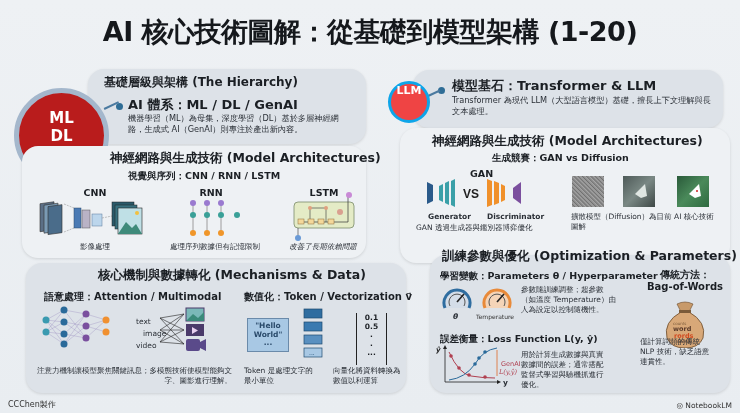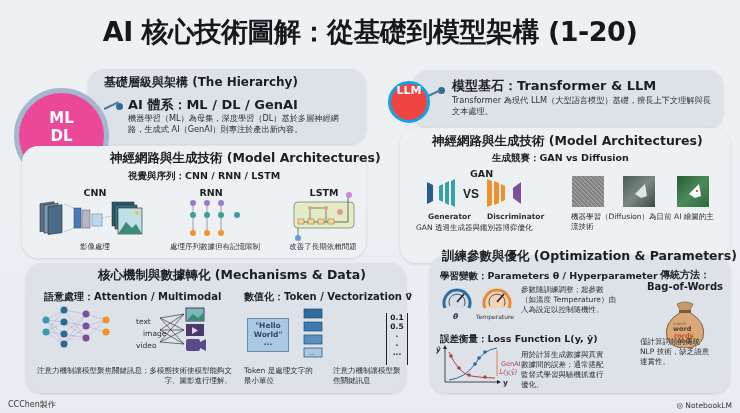--- a/index.html
+++ b/index.html
@@ -20,21 +20,21 @@
   }
   .panel-white { background: #f4f6f8; }
   .h2 { font-weight: bold; font-size: 12.5px; color: #1b1f24; white-space: nowrap; }
   .h3 { font-weight: bold; font-size: 11px; color: #1b1f24; white-space: nowrap; }
   .small { font-size: 8.2px; color: #2a2f36; line-height: 1.3; }
   .tiny { font-size: 7.5px; color: #2a2f36; }
   .abs { position: absolute; }
 
   .circle-big {
     position: absolute; left: 14px; top: 88px; width: 95px; height: 95px; border-radius: 50%;
-    background: #ec4899; border: 5px solid #a4b7cc;
+    background: #b91c1c; border: 5px solid #a4b7cc;
     display: flex; flex-direction: column; align-items: center; justify-content: center;
     color: #fff; font-weight: bold; font-size: 15px; line-height: 1.2; text-align: center;
   }
   .circle-llm {
     position: absolute; left: 388px; top: 81px; width: 42px; height: 42px; border-radius: 50%;
     background: #ef4444; border: 3px solid #0ea5e9;
     display: flex; align-items: flex-start; justify-content: center;
     color: #fff; font-weight: bold; font-size: 11px;
   }
   .dot { position: absolute; width: 7px; height: 7px; border-radius: 50%; background: #2f6d96; }
@@ -124,21 +124,21 @@
       <circle cx="36" cy="16" r="2" fill="#e0a080"></circle>
       <circle cx="50" cy="20" r="3" fill="#d9a090"></circle>
     <circle cx="59" cy="3" r="3" fill="#c98ad6"></circle>
     <line x1="8" y1="36" x2="8" y2="44" stroke="#333" stroke-width="0.6"></line>
     <circle cx="8" cy="46" r="3" fill="#6a9ad6"></circle>
   </svg>
 </div>
 
 <div class="abs tiny center" style="left:60px; top:242px; width:70px;">影像處理</div>
 <div class="abs tiny center" style="left:155px; top:242px; width:120px;">處理序列數據但有記憶限制</div>
-<div class="abs tiny center" style="left:278px; top:242px; width:90px;">改善了長期依賴問題</div>
+<div class="abs tiny center" style="left:278px; top:242px; width:90px;font-style:italic;">改善了長期依賴問題</div>
 
 <div class="panel" style="left:413px; top:70px; width:310px; height:58px;"></div>
 <div class="dot" style="left:438px; top:87px;"></div>
 <div class="line" style="left:428px; top:95px; width:13px; transform:rotate(-25deg);"></div>
 <div class="circle-llm">
     <span>LLM</span>
   </div>
 <div class="abs h2" style="left:452px; top:77px; font-size:13px;">模型基石：Transformer &amp; LLM</div>
 <div class="abs small" style="left:452px; top:95px; width:262px;">Transformer 為現代 LLM（大型語言模型）基礎，擅長上下文理解與長文本處理。</div>
 
@@ -169,21 +169,21 @@
   <svg width="32" height="31">
       <polygon points="12,18 22,8 24,20 18,22" fill="#dfe6e2"></polygon>
     </svg>
 </div>
 <div class="abs" style="left:677px; top:176px; width:32px; height:31px; background: linear-gradient(135deg,#2a5a3a 0%,#4a8a5a 50%,#2e6a40 100%);">
   <svg width="32" height="31">
       <polygon points="12,18 22,8 24,20 18,22" fill="#ffffff"></polygon>
       <circle cx="20" cy="15" r="1" fill="#d02020"></circle>
     </svg>
 </div>
-<div class="abs tiny" style="left:571px; top:212px; width:150px; line-height:1.3;">機器學習（Diffusion）為目前 AI 繪圖的主流技術</div>
+<div class="abs tiny" style="left:571px; top:212px; width:150px; line-height:1.3;">擴散模型（Diffusion）為目前 AI 核心技術圖解</div>
 
 <div class="panel" style="left:26px; top:263px; width:380px; height:130px;"></div>
 <div class="abs h2" style="left:98px; top:267px; font-size:12.5px;">核心機制與數據轉化 (Mechanisms &amp; Data)</div>
 <div class="abs h3" style="left:44px; top:290px; font-size:10px;">語意處理：Attention / Multimodal</div>
 <div class="abs h3" style="left:244px; top:290px; font-size:10px;">數值化：Token / Vectorization v⃗</div>
 
 <div class="abs" style="left:40px; top:306px;">
   <svg width="80" height="42" viewBox="0 0 80 42">
     <g stroke="#8a7ab8" stroke-width="0.3">
       <line x1="6" y1="14" x2="24" y2="4"></line>
@@ -254,29 +254,29 @@
 </div>
 <div class="abs" style="left:303px; top:308px;">
   <svg width="20" height="50" viewBox="0 0 20 50">
     <rect x="1" y="1" width="18" height="9" fill="#2f6da0" stroke="#1e4a70" stroke-width="0.7"></rect>
     <rect x="1" y="14" width="18" height="9" fill="#3a7ab0" stroke="#1e4a70" stroke-width="0.7"></rect>
     <rect x="1" y="27" width="18" height="9" fill="#5a90c0" stroke="#1e4a70" stroke-width="0.7"></rect>
     <rect x="1" y="40" width="18" height="9" fill="#a8c8e4" stroke="#1e4a70" stroke-width="0.7"></rect>
     <text x="6" y="47" font-size="6" fill="#1e4a70">...</text>
   </svg>
 </div>
-<div class="abs" style="left:386px; top:313px; width:22px; height:52px; border-left:1.5px solid #222; border-right:1.5px solid #222; font-size:7.5px; font-weight:bold; text-align:center; line-height:1.15; padding-top:1px;">
+<div class="abs" style="left:356px; top:313px; width:31px; height:52px; border-left:1.5px solid #222; border-right:1.5px solid #222; font-size:7.5px; font-weight:bold; text-align:center; line-height:1.15; padding-top:1px;">
   <div>0.1</div>
   <div>0.5</div>
   <div>.</div>
   <div>.</div>
   <div>...</div>
 </div>
 <div class="abs tiny" style="left:244px; top:366px; width:76px; line-height:1.35;">Token 是處理文字的最小單位</div>
-<div class="abs tiny" style="left:333px; top:366px; width:68px; line-height:1.35;">注意力機制讓模型聚焦關鍵訊息</div>
+<div class="abs tiny" style="left:333px; top:366px; width:68px; line-height:1.35;">向量化將資料轉換為數值以利運算</div>
 
 <div class="panel" style="left:430px; top:255px; width:300px; height:138px;"></div>
 <div class="abs h2" style="left:442px; top:248px; font-size:12.5px;">訓練參數與優化 (Optimization &amp; Parameters)</div>
 <div class="abs h3" style="left:440px; top:270px; font-size:9.5px;">學習變數：Parameters θ / Hyperparameter</div>
 
 <div class="abs" style="left:441px; top:284px;">
   <svg width="32" height="28" viewBox="0 0 32 28">
     <path d="M4 24 A13 13 0 1 1 28 24" fill="#d4dde8" stroke="#2f6da0" stroke-width="3"></path>
     <path d="M9 22 A8 8 0 1 1 23 22" fill="none" stroke="#555" stroke-width="1"></path>
     <line x1="16" y1="18" x2="23" y2="10" stroke="#222" stroke-width="1.6"></line>

